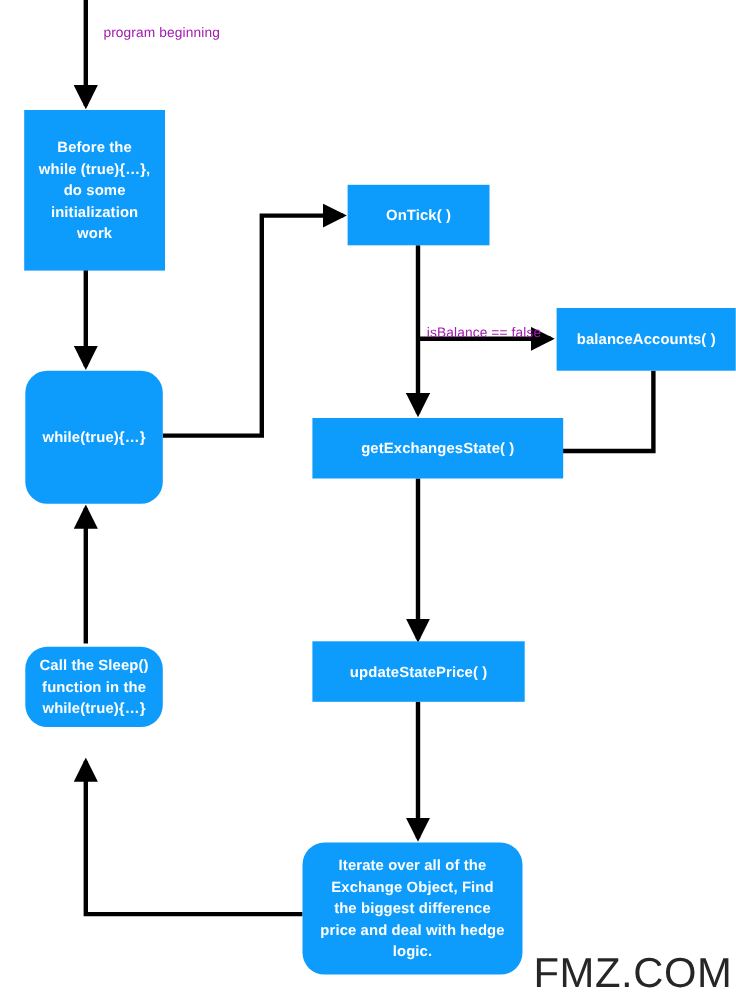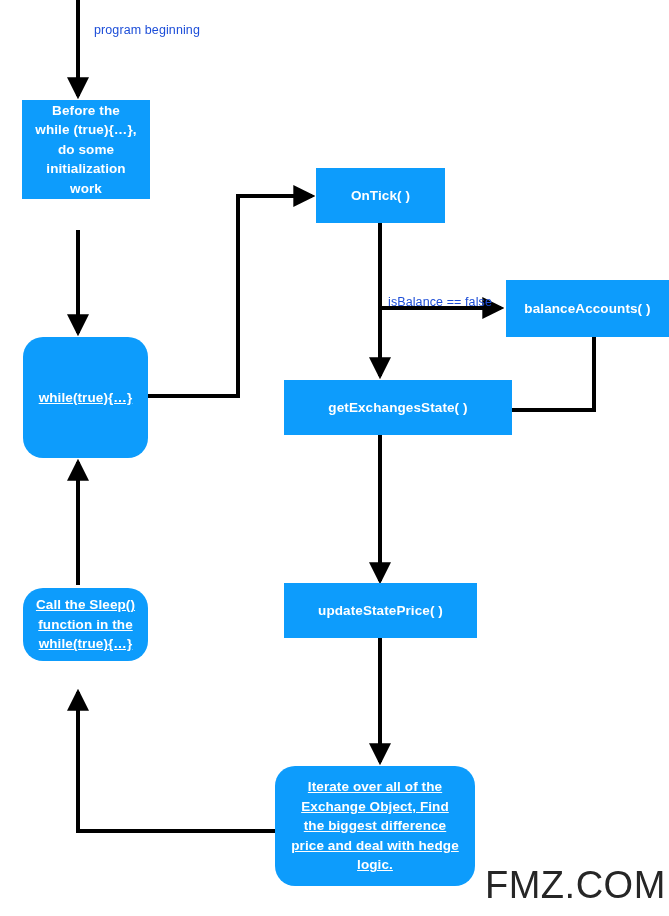--- a/index.html
+++ b/index.html
@@ -36,30 +36,29 @@
     color: #ffffff;
     background: #0d9cfc;
     font-size: 13.5px;
     font-weight: bold;
     line-height: 1.45;
     padding: 4px 8px;
     letter-spacing: 0.1px;
   }
   .node.rounded {
     border-radius: 20px;
-    text-decoration: underline;
   }
   .node .node-label {
     display: block;
     width: 100%;
     white-space: pre-line;
   }
   .edge-label {
     position: absolute;
-    color: #1d4ed8;
+    color: #a21caf;
     font-size: 12.5px;
     font-weight: normal;
     white-space: nowrap;
     letter-spacing: 0.1px;
   }
   .watermark {
     position: absolute;
     color: #262626;
     font-size: 38px;
     letter-spacing: 0.5px;
@@ -93,21 +92,21 @@
 
     <path d="M 380 435 L 380 581" stroke="#000000" stroke-width="4" fill="none" marker-end="url(#arrow)"></path>
 
     <path d="M 380 638 L 380 762" stroke="#000000" stroke-width="4" fill="none" marker-end="url(#arrow)"></path>
 
     <path d="M 275 831 L 78 831 L 78 692" stroke="#000000" stroke-width="4" fill="none" marker-end="url(#arrow)"></path>
 
     <path d="M 78 585 L 78 462" stroke="#000000" stroke-width="4" fill="none" marker-end="url(#arrow)"></path>
   </svg>
 
-  <div class="node" style="left:22px; top:100px; width:128px; height:99px;">
+  <div class="node" style="left:22px; top:100px; width:128px; height:146px;">
     <span class="node-label">Before the
 while  (true){…},
 do some
 initialization
 work</span>
   </div>
 
   <div class="node" style="left:506px; top:280px; width:163px; height:57px;">
     <span class="node-label">balanceAccounts( )</span>
   </div>

